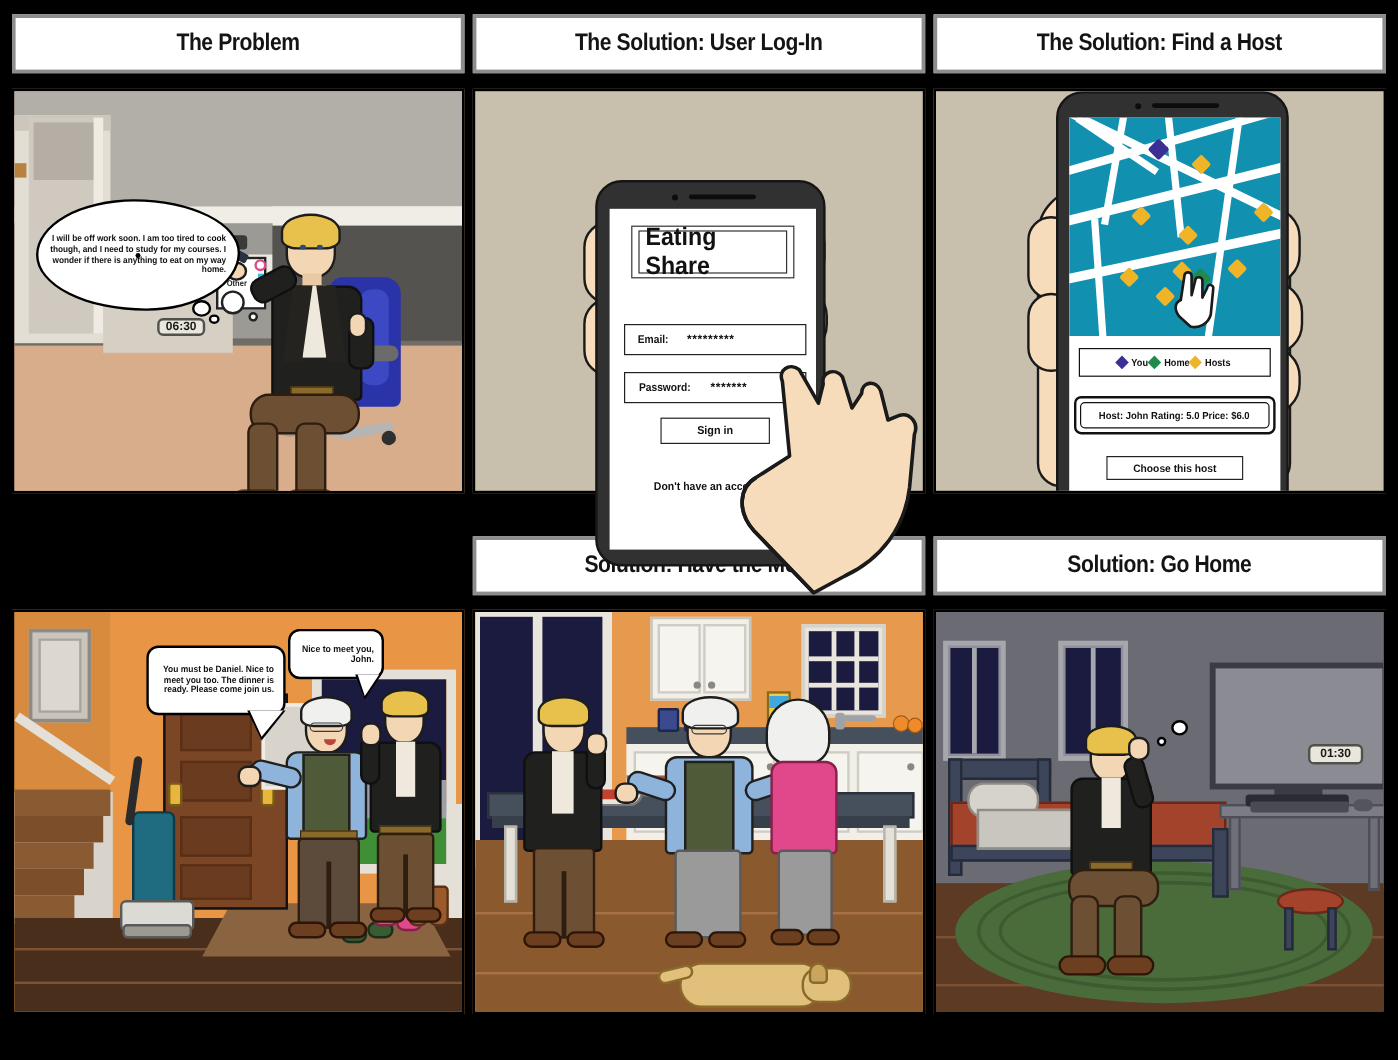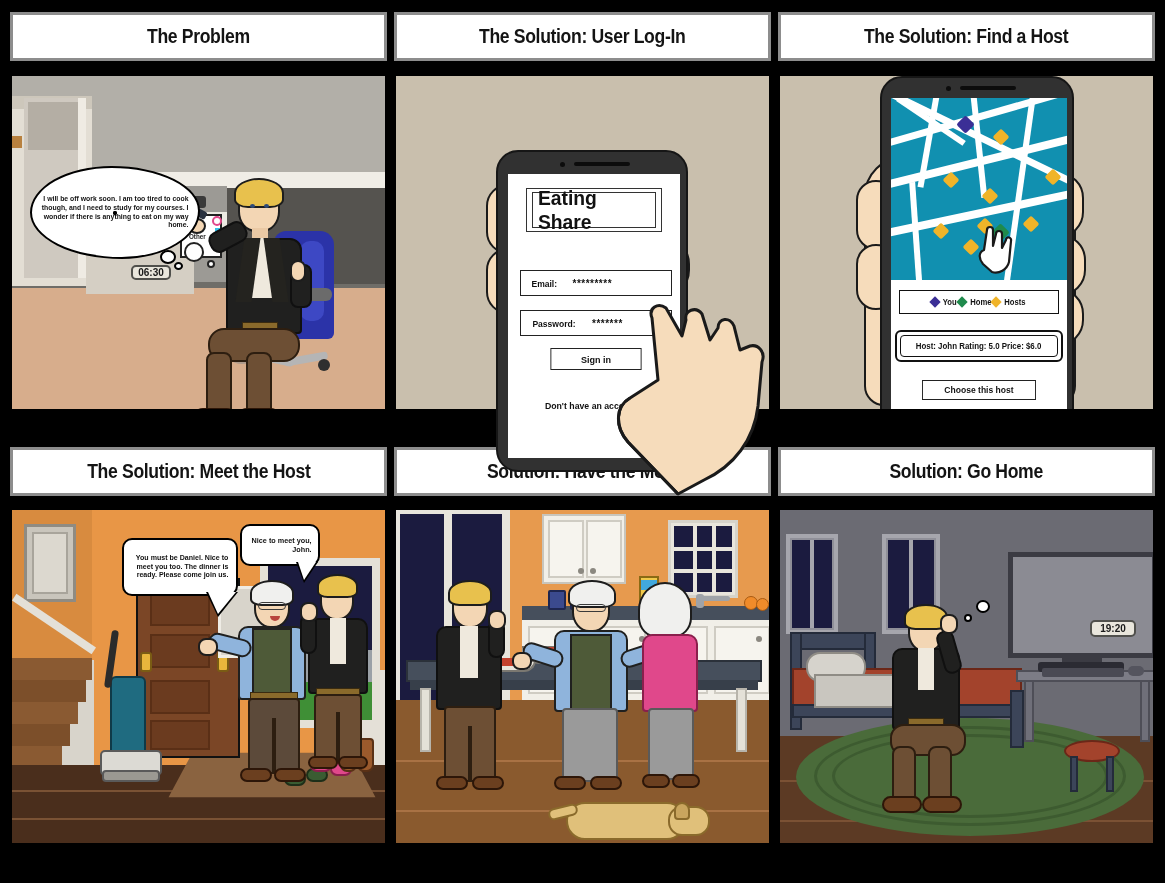--- a/index.html
+++ b/index.html
@@ -422,23 +422,20 @@
           </div>
 
           <div class="btn" style="left:28px; top:282px; width:120px; height:20px; font-size:9px;">
             <span>Choose  this  host</span>
           </div>
         </div>
       </div>
     </div>
   </div>
 
-  <div class="title-box" style="left:10px; top:447px; width:377px; height:49px;">
-    <span class="title-text">The Solution: Meet the Host</span>
-  </div>
   <div class="title-box" style="left:394px; top:447px; width:377px; height:49px;">
     <span class="title-text">Solution: Have the Meal</span>
   </div>
   <div class="title-box" style="left:778px; top:447px; width:377px; height:49px;">
     <span class="title-text">Solution: Go Home</span>
   </div>
 
   <div class="panel" style="left:10px; top:508px; width:377px; height:337px; background:#e89646;">
     <div class="panel-inner">
 
@@ -680,21 +677,21 @@
       <div class="ch" style="left:160px; top:120px; width:18px; height:44px; background:#20201f; border:2px solid #101010; border-radius:8px; transform:rotate(-16deg);"></div>
       <div class="ch" style="left:160px; top:104px; width:18px; height:20px; background:#f3d6b4; border:2px solid #1d1d1d; border-radius:8px;"></div>
       <div class="ch" style="left:128px; top:208px; width:36px; height:8px; background:#8a6a2b; border:1px solid #3a2b10;"></div>
       <div class="ch pants" style="left:110px; top:214px; width:76px; height:32px; border:2px solid #2d1e10; border-radius:14px;"></div>
       <div class="ch pants" style="left:112px; top:236px; width:24px; height:58px; border:2px solid #2d1e10; border-radius:8px;"></div>
       <div class="ch pants" style="left:148px; top:236px; width:24px; height:58px; border:2px solid #2d1e10; border-radius:8px;"></div>
       <div class="ch shoe" style="left:102px; top:286px; width:40px; height:17px; border:2px solid #2d1608; border-radius:10px;"></div>
       <div class="ch shoe" style="left:142px; top:286px; width:40px; height:17px; border:2px solid #2d1608; border-radius:10px;"></div>
 
       <div class="clock" style="left:310px; top:110px; width:46px; height:17px; font-size:10px; z-index:32;">
-        <span>19:20</span>
+        <span>01:30</span>
       </div>
 
       <div class="sh" style="left:196px; top:90px; width:14px; height:13px; background:#fff; border:2px solid #000; border-radius:50%; z-index:41;"></div>
       <div class="sh" style="left:184px; top:104px; width:8px; height:8px; background:#fff; border:2px solid #000; border-radius:50%; z-index:41;"></div>
     </div>
   </div>
 
 </div>
 
 </body></html>

